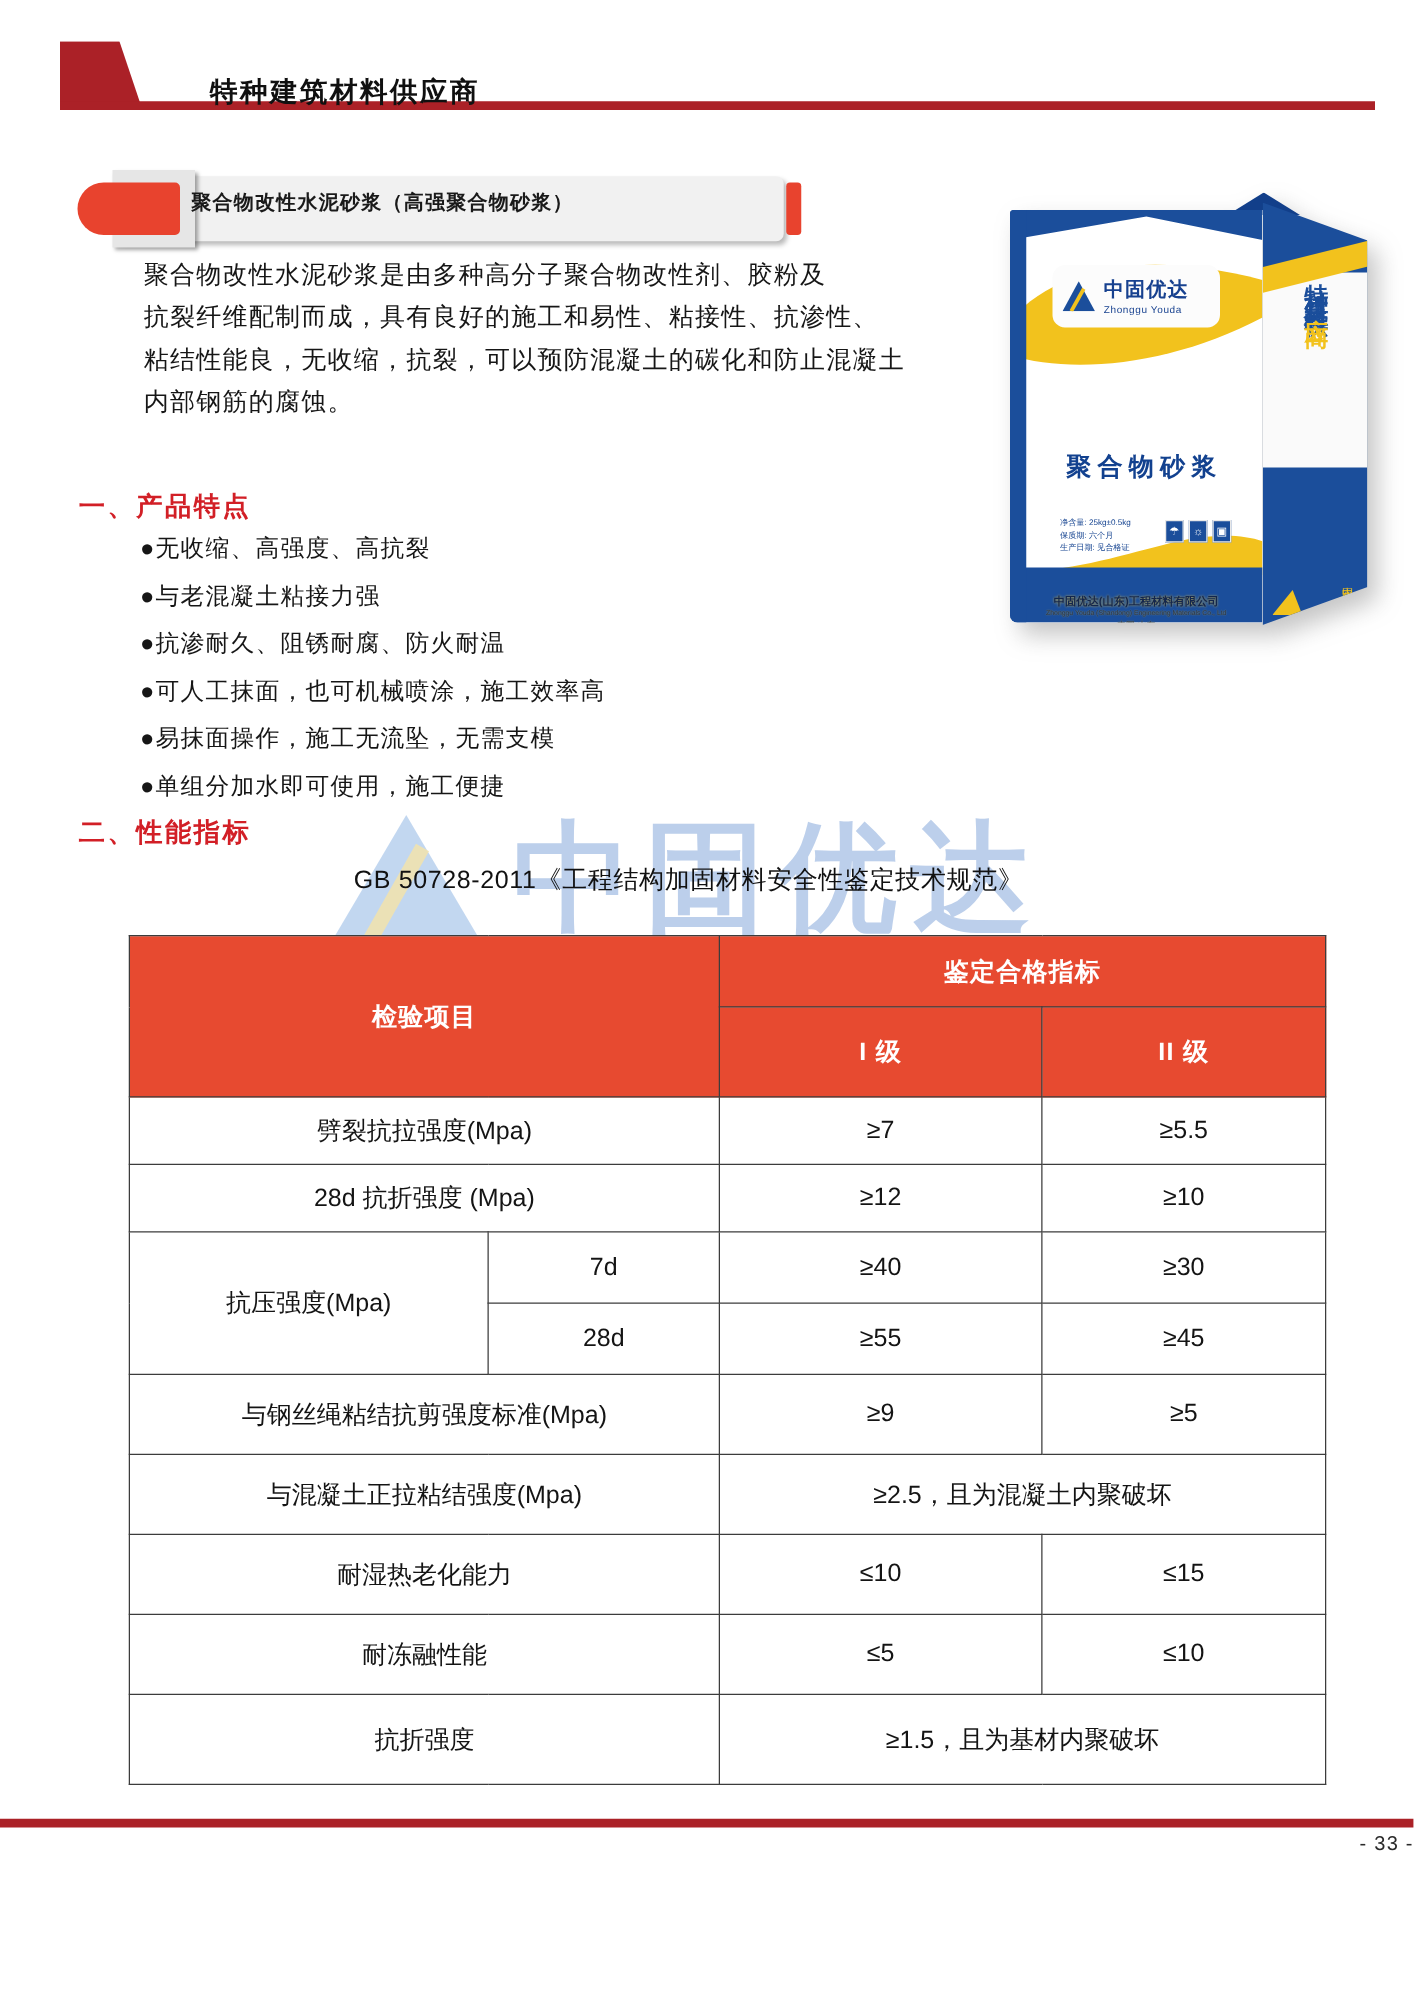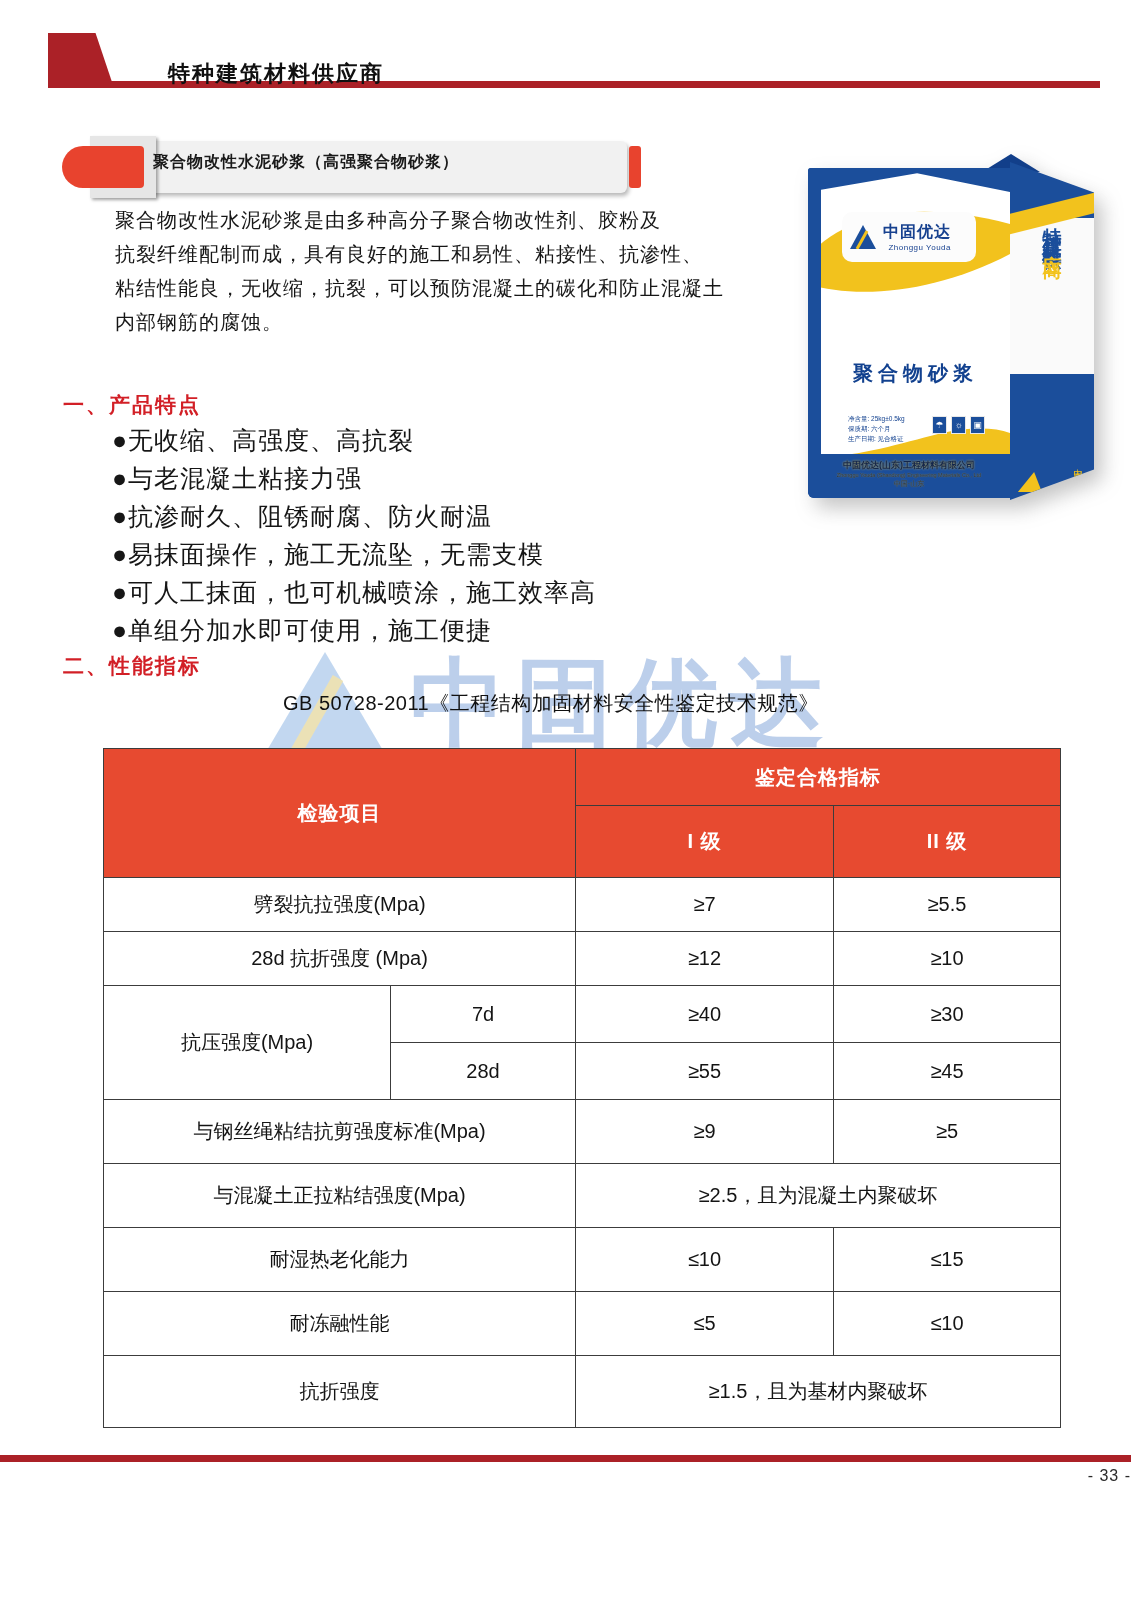--- a/index.html
+++ b/index.html
@@ -28,21 +28,21 @@
 
   
   .intro { position:absolute; left:115px; top:203px; width:665px; font-size:20px; color:#161616; }
   .intro-line { height:34px; line-height:34px; letter-spacing:1px; }
 
   
   .sec-head { position:absolute; left:63px; font-size:21px; font-weight:bold;
     color:#d21f26; letter-spacing:2px; }
   .sec1-head { top:391px; }
   .sec2-head { top:652px; }
-  .features { position:absolute; left:112px; top:421px; font-size:25px; color:#161616; }
+  .features { position:absolute; left:112px; top:421px; font-size:19px; color:#161616; }
   .feat { height:38px; line-height:38px; letter-spacing:1px; }
   .standard-line { position:absolute; left:283px; top:690px; font-size:20px; color:#111;
     letter-spacing:0.5px; z-index:3; }
 
   
   .watermark { position:absolute; left:266px; top:652px; display:flex; align-items:flex-end;
     gap:26px; z-index:1; pointer-events:none; }
   .wm-text { font-size:96px; line-height:98px; font-weight:bold;
     color:rgba(122,160,215,0.50); letter-spacing:10px; white-space:nowrap; }
 
@@ -81,31 +81,31 @@
     background:#f2c21d; clip-path:polygon(0 100%,50% 0,100% 100%); transform:skewX(-12deg); }
   .pkg-front { position:absolute; left:26px; top:16px; width:202px; height:330px;
     background:#ffffff; border-radius:3px 0 0 6px; overflow:hidden; }
   .f-left-edge { position:absolute; left:0; top:0; bottom:0; width:13px; background:#1b4e9b; z-index:3; }
   .f-top-fold { position:absolute; left:0; top:0; right:0; height:24px; background:#1b4e9b;
     clip-path:polygon(0 0,100% 0,100% 100%,54% 22%,0 100%); z-index:2; }
   .f-wave-top { position:absolute; left:0; top:30px; z-index:1; }
   .f-logo { position:absolute; left:34px; top:44px; width:134px; height:50px; background:#fcfcfc;
     border-radius:10px; display:flex; align-items:center; gap:7px; padding:5px 8px; z-index:2; }
   .f-logo-name { font-size:16px; font-weight:bold; color:#17418f; letter-spacing:1px; }
-  .f-logo-en { font-size:8px; color:#17418f; letter-spacing:0.5px;text-align:right; }
+  .f-logo-en { font-size:8px; color:#17418f; letter-spacing:0.5px; }
   .f-name { position:absolute; left:13px; right:0; top:192px; text-align:center; font-size:20px;
     font-weight:bold; color:#12418f; letter-spacing:5px; z-index:2; }
   .f-info { position:absolute; left:40px; top:246px; font-size:6.5px; color:#12418f;
     line-height:10px; z-index:2; }
   .f-icons { position:absolute; left:124px; top:248px; display:flex; gap:4px; z-index:2; }
   .picon { width:15px; height:18px; background:#1b4e9b; color:#fff; font-size:9px;
     display:flex; align-items:center; justify-content:center; border:1px solid #e8e8e8; }
   .f-wave-bottom { position:absolute; left:0; bottom:38px; z-index:1; }
   .f-bottom-blue { position:absolute; left:0; right:0; bottom:0; height:44px; background:#1b4e9b;
-    text-align:center; padding-top:5px; z-index:2; }
+    text-align:center; padding-top:21px; z-index:2; }
   .f-co-cn { font-size:9px; font-weight:bold; color:#13264d; text-shadow:0 0 2px rgba(240,200,60,0.8); }
   .f-co-en { font-size:5.5px; color:#13264d; text-shadow:0 0 1px rgba(240,200,60,0.8); }
   .f-origin { font-size:7px; color:#13264d; margin-top:1px; text-shadow:0 0 1px rgba(240,200,60,0.8); }
 </style>
 </head>
 <body>
 
 <div class="page">
 
   <div class="hdr-shape"></div>
@@ -123,22 +123,22 @@
     <div class="intro-line">抗裂纤维配制而成，具有良好的施工和易性、粘接性、抗渗性、</div>
     <div class="intro-line">粘结性能良，无收缩，抗裂，可以预防混凝土的碳化和防止混凝土</div>
     <div class="intro-line">内部钢筋的腐蚀。</div>
   </div>
 
   <div class="sec-head sec1-head">一、产品特点</div>
   <div class="features">
     <div class="feat">●无收缩、高强度、高抗裂</div>
     <div class="feat">●与老混凝土粘接力强</div>
     <div class="feat">●抗渗耐久、阻锈耐腐、防火耐温</div>
+    <div class="feat">●可人工抹面，也可机械喷涂，施工效率高</div>
     <div class="feat">●易抹面操作，施工无流坠，无需支模</div>
-    <div class="feat">●可人工抹面，也可机械喷涂，施工效率高</div>
     <div class="feat">●单组分加水即可使用，施工便捷</div>
   </div>
 
   <div class="sec-head sec2-head">二、性能指标</div>
   <div class="standard-line">GB 50728-2011《工程结构加固材料安全性鉴定技术规范》</div>
 
   <div class="watermark">
     <svg width="118" height="100" viewBox="0 0 118 100">
       <polygon points="59,0 118,100 0,100" fill="#a8c6ea" opacity="0.7"></polygon>
       <line x1="30" y1="100" x2="72" y2="26" stroke="#f0e3b0" stroke-width="12" opacity="0.9"></line>

